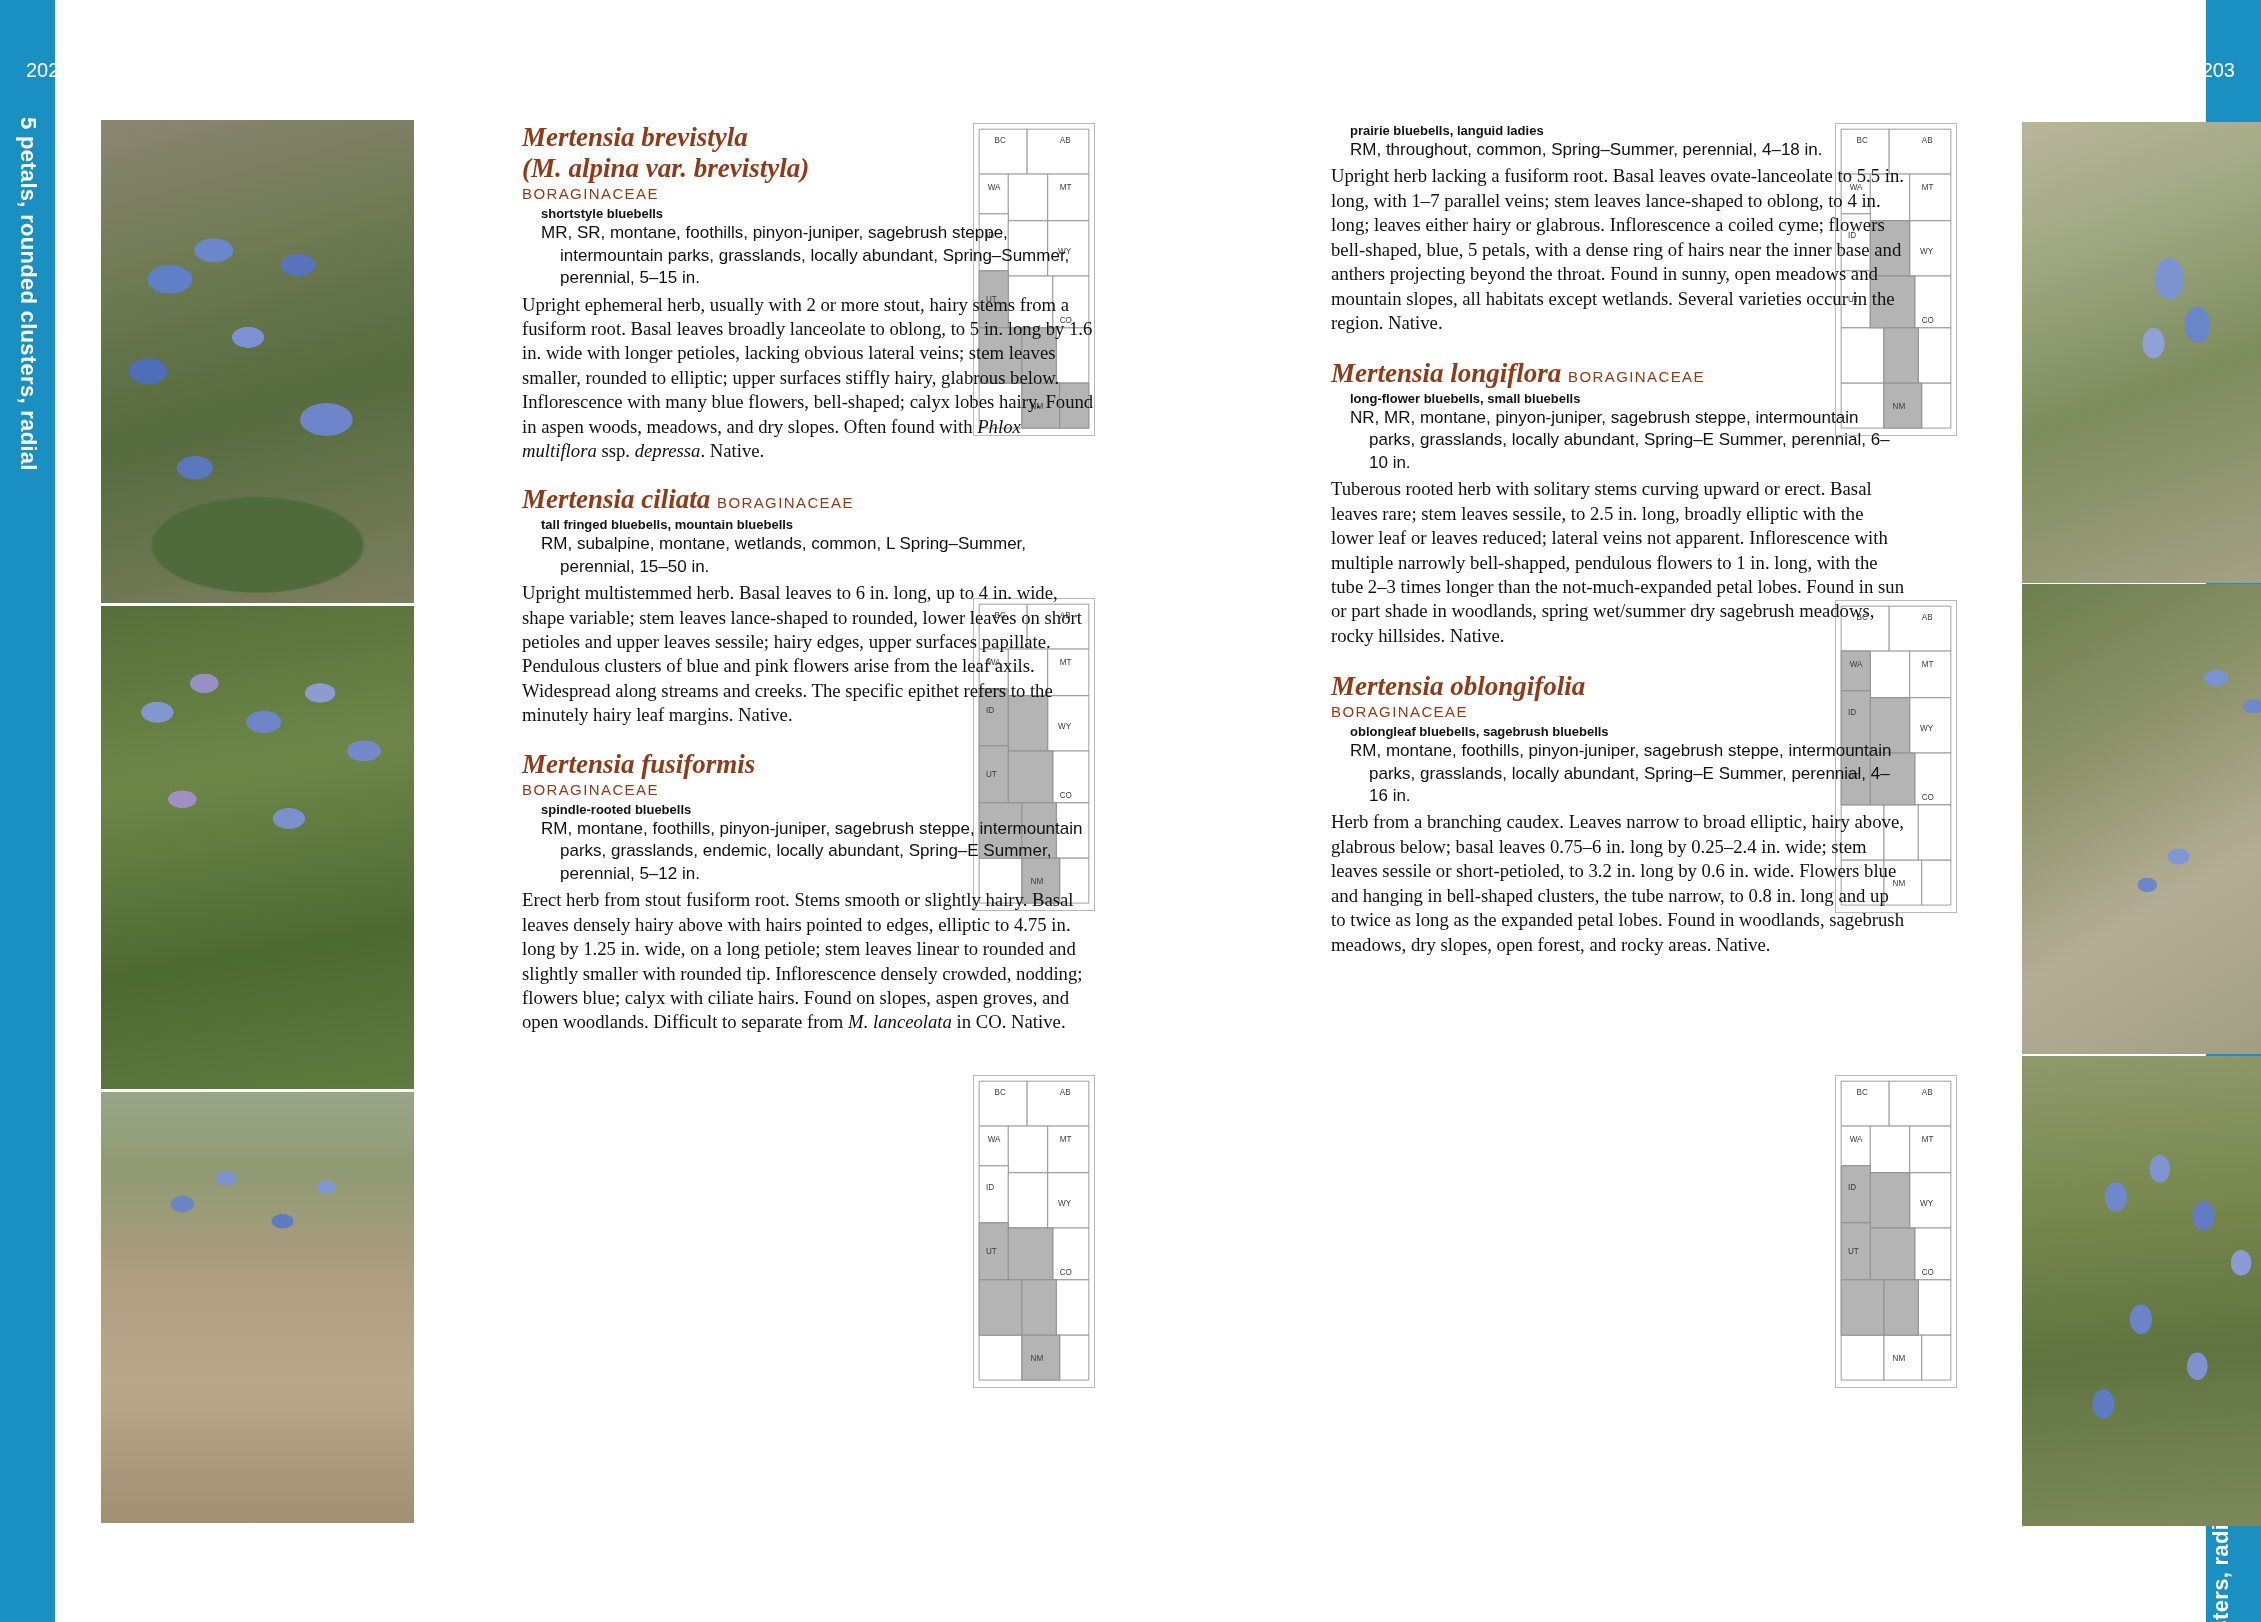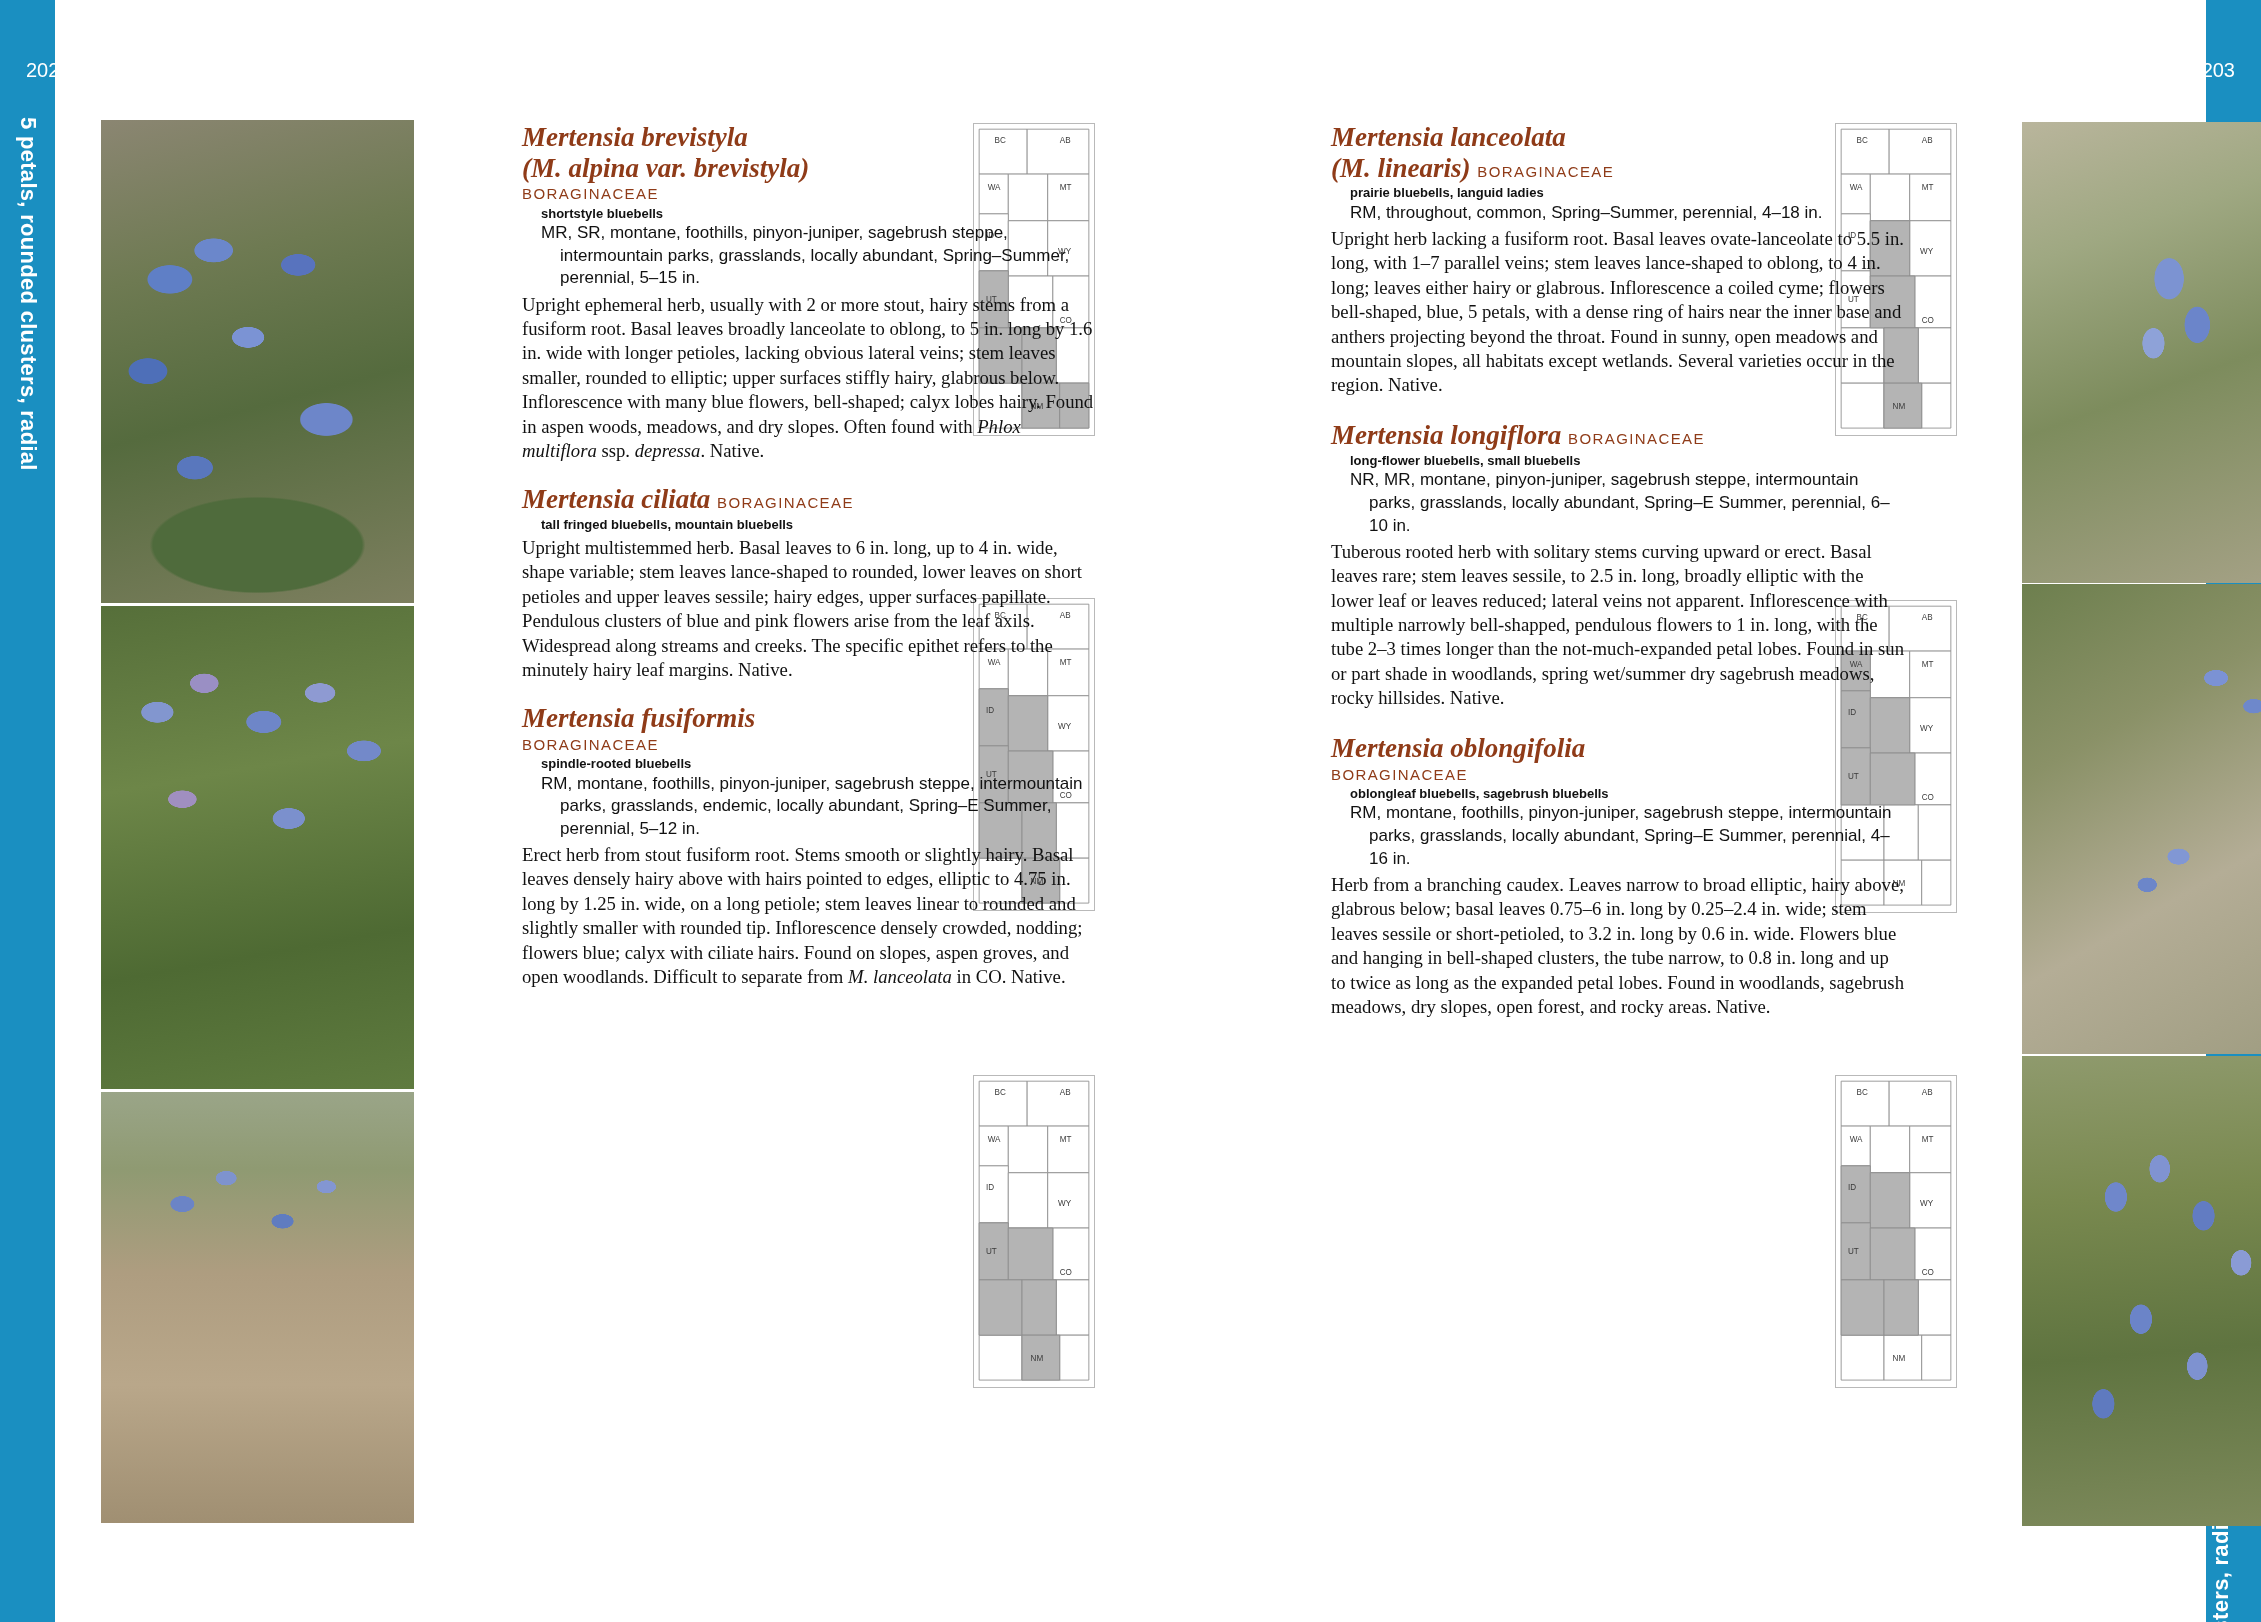--- a/index.html
+++ b/index.html
@@ -371,20 +371,23 @@
           </div>
           <div class="desc">Upright ephemeral herb, usually with 2 or more stout, hairy stems from a fusiform root. Basal leaves broadly lanceolate to oblong, to 5 in. long by 1.6 in. wide with longer petioles, lacking obvious lateral veins; stem leaves smaller, rounded to elliptic; upper surfaces stiffly hairy, glabrous below. Inflorescence with many blue flowers, bell-shaped; calyx lobes hairy. Found in aspen woods, meadows, and dry slopes. Often found with <i>Phlox multiflora</i> ssp. <i>depressa</i>. Native.</div>
         </div>
 
         <div class="entry" style="margin-top:21px;">
           <div class="sci">
             <span>Mertensia ciliata</span>
             <span class="fam">BORAGINACEAE</span>
           </div>
           <div class="common">tall fringed bluebells, mountain bluebells</div>
+          <div class="habitat">
+            <span class="ind">RM, subalpine, montane, wetlands, common, L Spring–Summer, perennial, 15–50 in.</span>
+          </div>
           <div class="desc">Upright multistemmed herb. Basal leaves to 6 in. long, up to 4 in. wide, shape variable; stem leaves lance-shaped to rounded, lower leaves on short petioles and upper leaves sessile; hairy edges, upper surfaces papillate. Pendulous clusters of blue and pink flowers arise from the leaf axils. Widespread along streams and creeks. The specific epithet refers to the minutely hairy leaf margins. Native.</div>
         </div>
 
         <div class="entry" style="margin-top:21px;">
           <div class="sci">
             <span>Mertensia fusiformis</span>
           </div>
           <div class="fam-line">BORAGINACEAE</div>
           <div class="common">spindle-rooted bluebells</div>
           <div class="habitat">
@@ -530,25 +533,20 @@
             <text x="14" y="206">UT</text>
               <text x="100" y="230">CO</text>
             <text x="66" y="330">NM</text>
           </g>
         </svg>
       </div>
 
       <div class="col" style="left:200px; top:122px; width:574px;">
 
         <div class="entry">
-          <div class="sci">
-            <span>Mertensia lanceolata</span><br>
-            <span class="syn">(M. linearis)</span>
-            <span class="fam">BORAGINACEAE</span>
-          </div>
           <div class="common">prairie bluebells, languid ladies</div>
           <div class="habitat">
             <span class="ind">RM, throughout, common, Spring–Summer, perennial, 4–18 in.</span>
           </div>
           <div class="desc">Upright herb lacking a fusiform root. Basal leaves ovate-lanceolate to 5.5 in. long, with 1–7 parallel veins; stem leaves lance-shaped to oblong, to 4 in. long; leaves either hairy or glabrous. Inflorescence a coiled cyme; flowers bell-shaped, blue, 5 petals, with a dense ring of hairs near the inner base and anthers projecting beyond the throat. Found in sunny, open meadows and mountain slopes, all habitats except wetlands. Several varieties occur in the region. Native.</div>
         </div>
 
         <div class="entry" style="margin-top:22.6px;">
           <div class="sci">
             <span>Mertensia longiflora</span>

